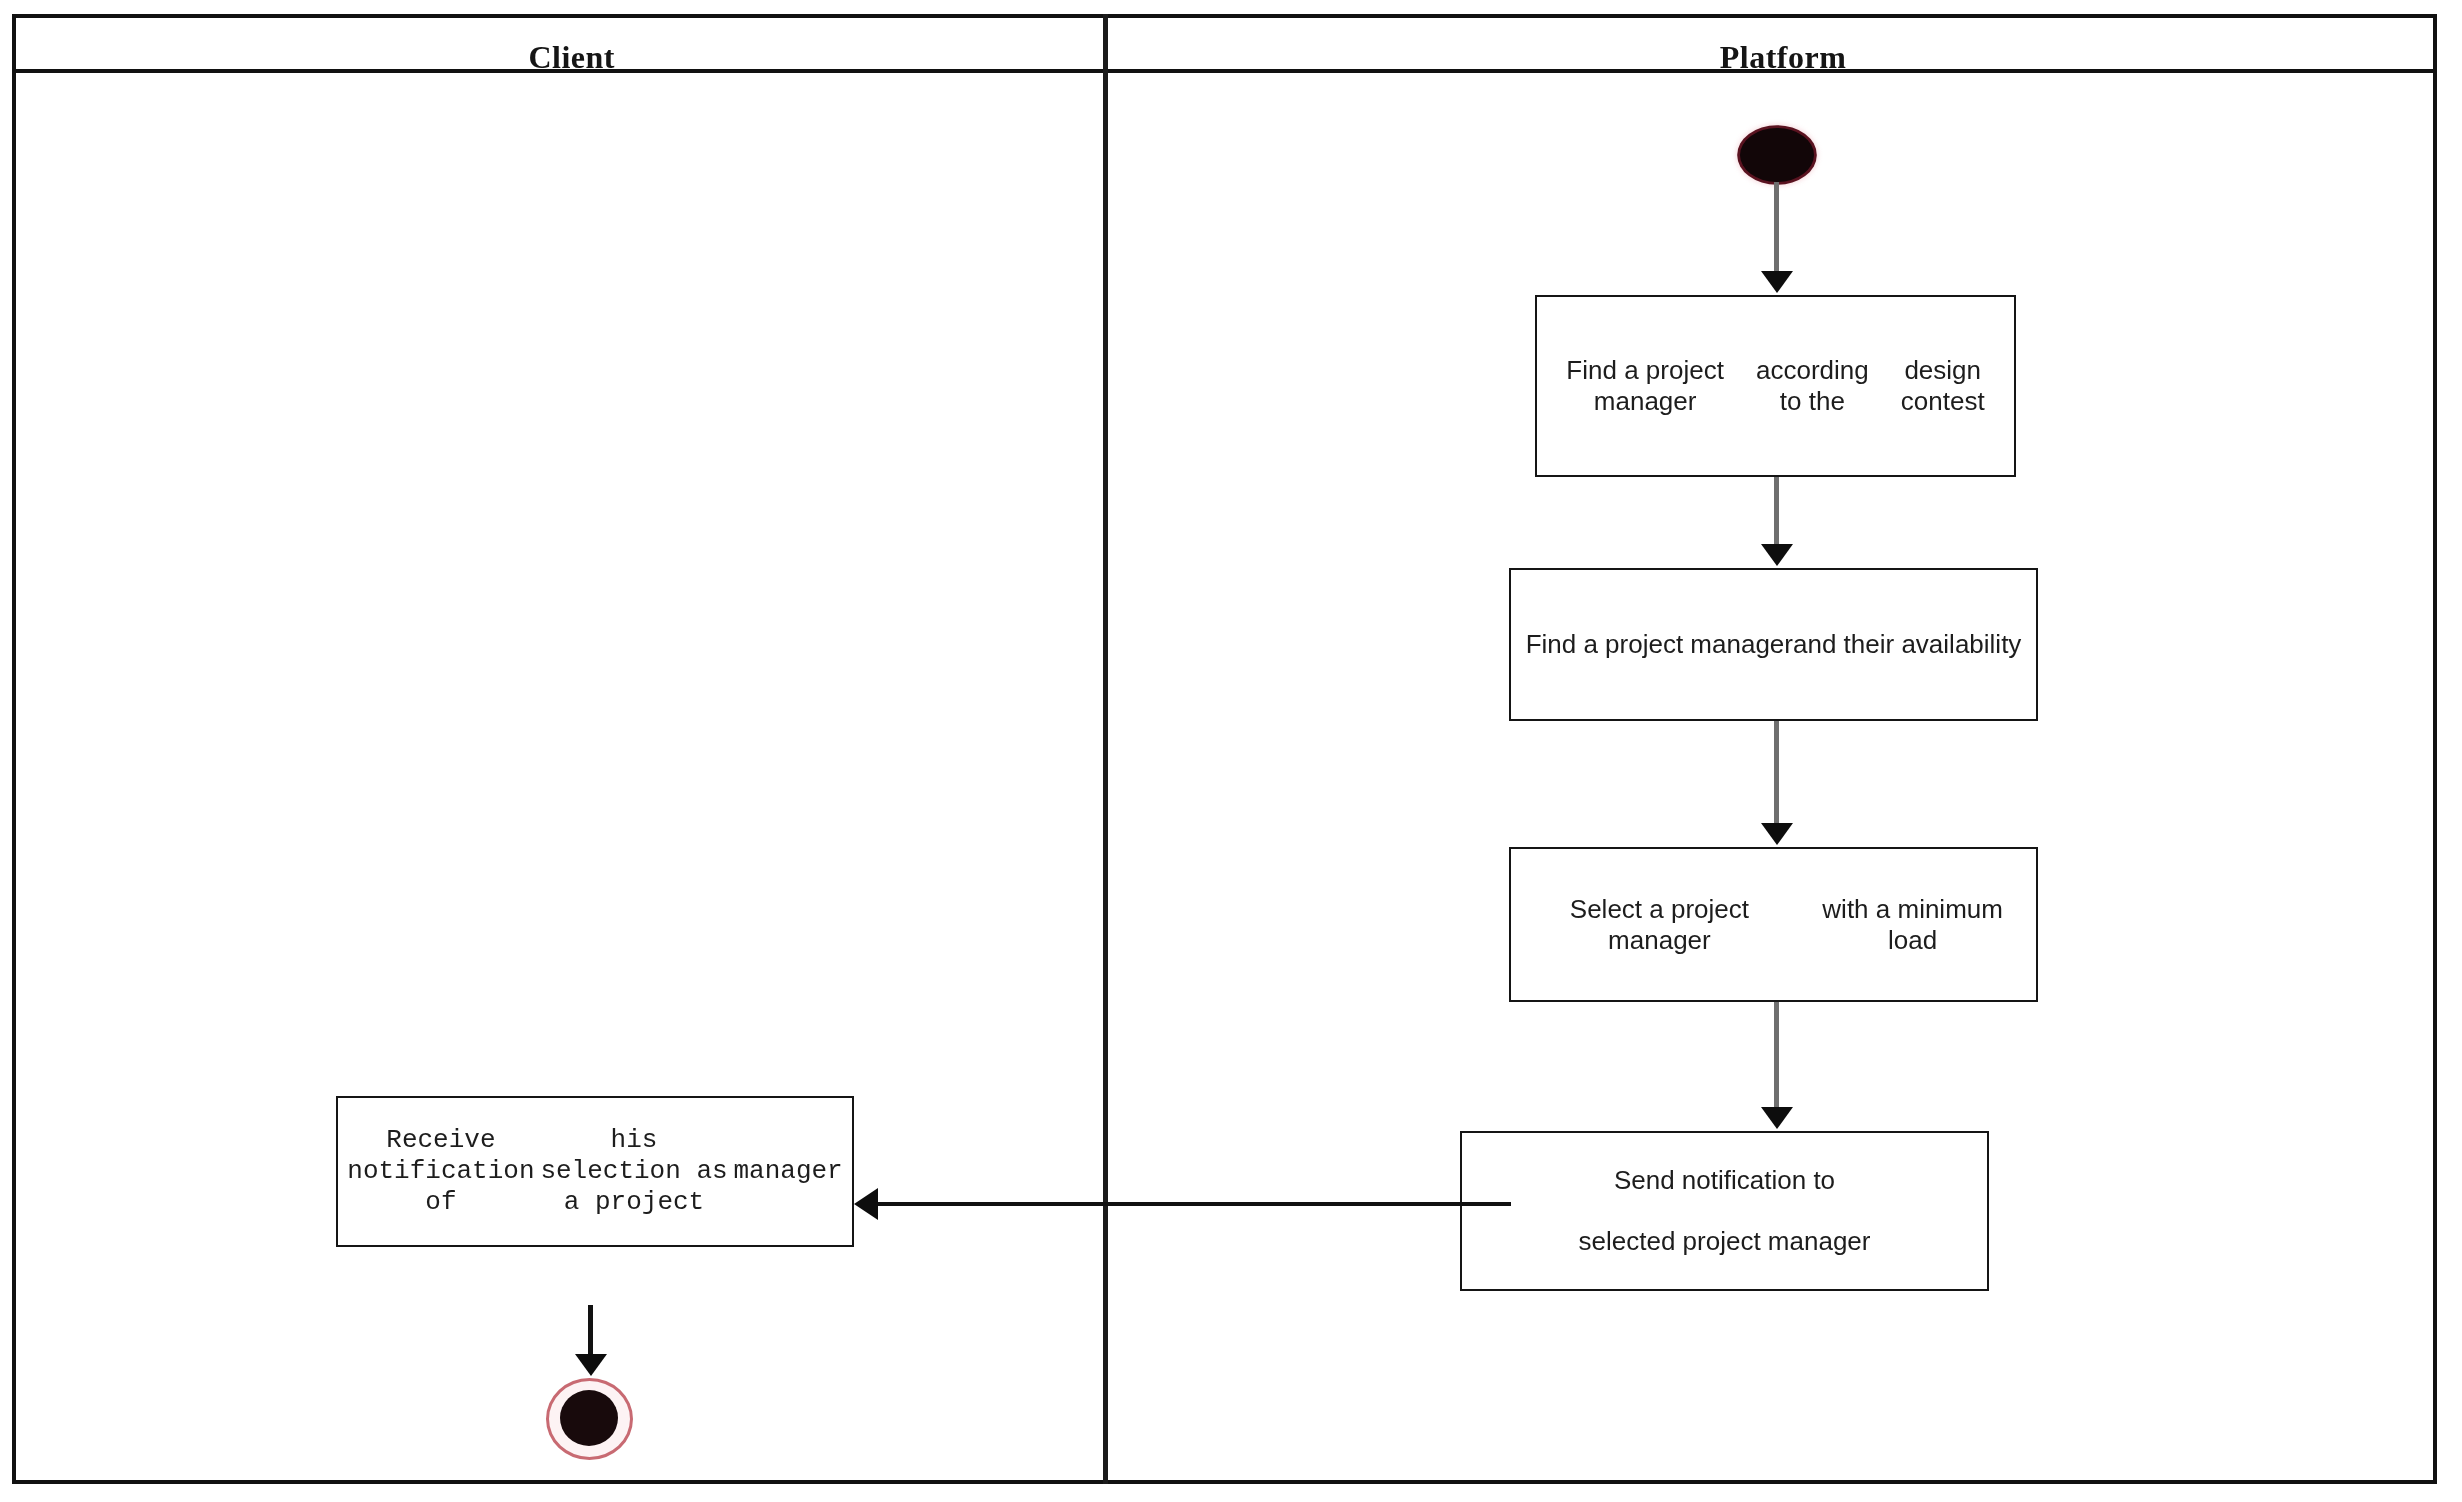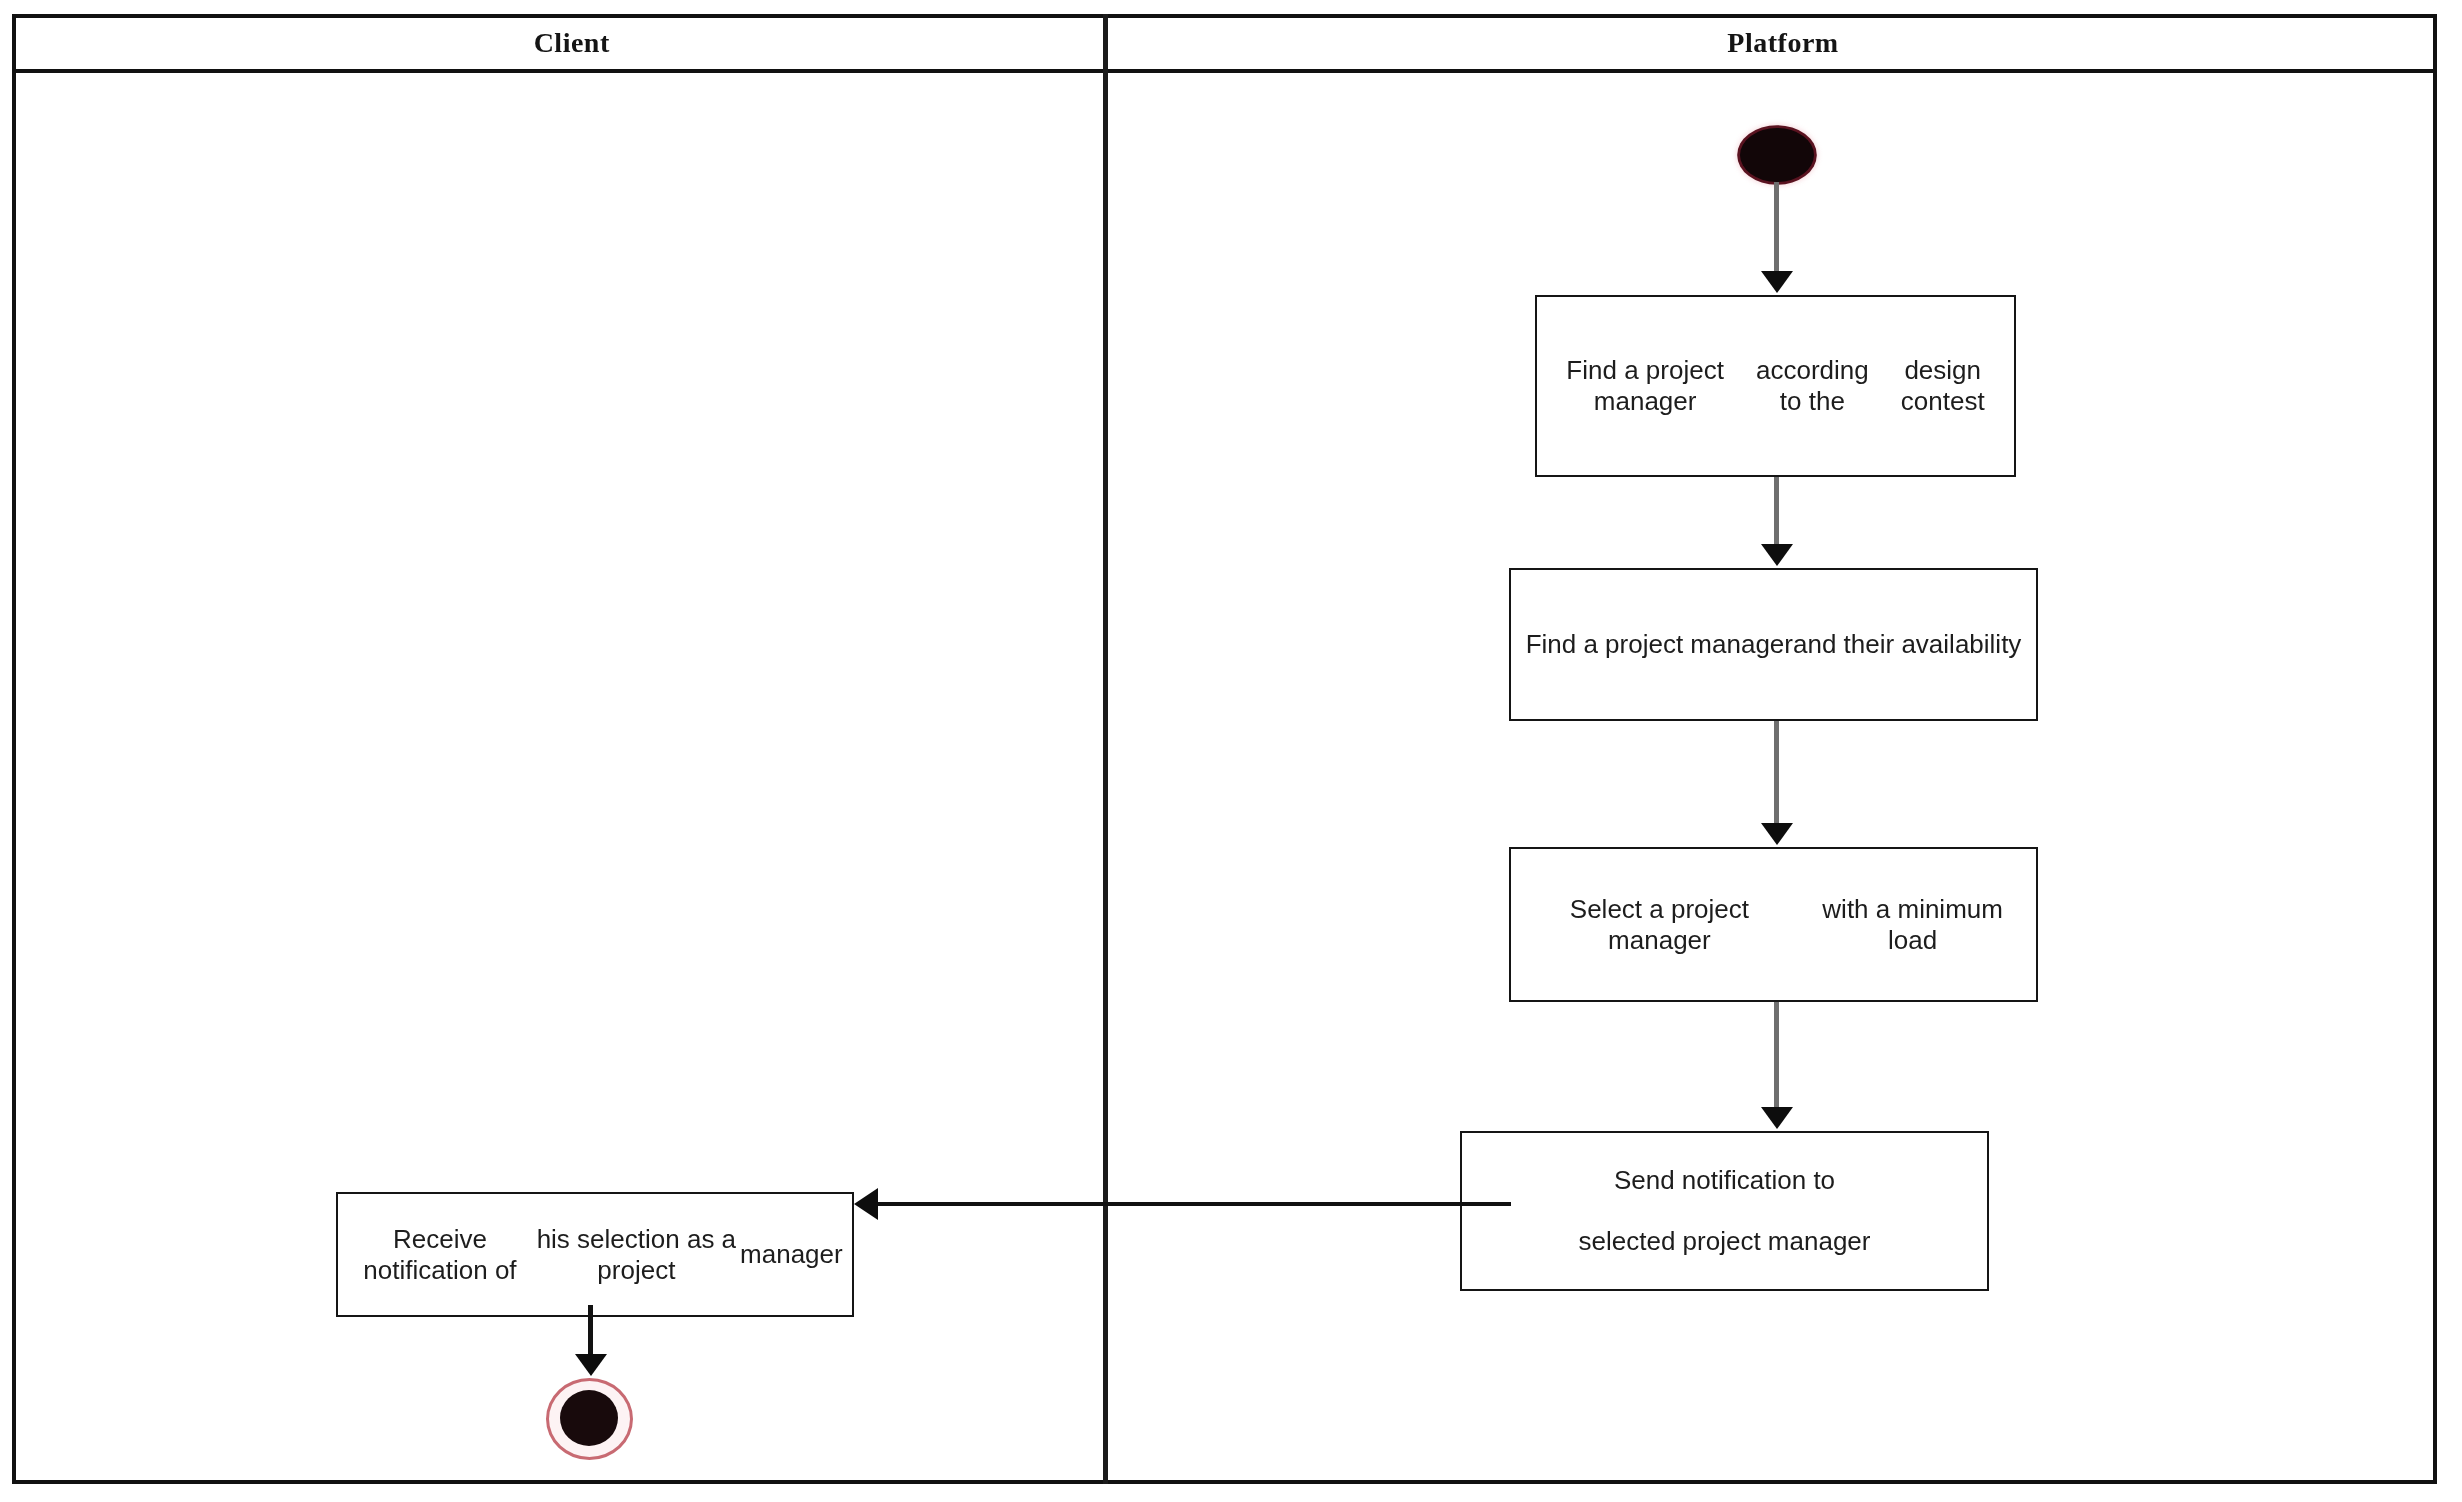--- a/index.html
+++ b/index.html
@@ -35,27 +35,27 @@
     position: absolute;
     left: 12px;
     top: 14px;
     width: 2425px;
     height: 59px;
     border-bottom: 4.6px solid #111111;
     box-sizing: border-box;
   }
   .lane-title {
     position: absolute;
-    top: 7px;
+    top: 22px;
     height: 43px;
     line-height: 43px;
     text-align: center;
     font-family: "Liberation Serif", serif;
     font-weight: bold;
-    font-size: 28px;
+    font-size: 32px;
     color: #151515;
     letter-spacing: 0.5px;
     white-space: nowrap;
   }
   .lane-title.client   { left: 16.7px;   width: 1086px; }
   .lane-title.platform { left: 1110px; width: 1322px; }
 
   
   .lane-divider {
     position: absolute;
@@ -81,21 +81,21 @@
     font-size: 26px;
     line-height: 1.18;
     color: #1d1d1d;
   }
   .activity .txt { display: block; }
 
   .act-find-contest      { left: 1535px; top: 295px;  width: 481px;  height: 182px; }
   .act-find-availability { left: 1509px; top: 568px;  width: 529px;  height: 153px; }
   .act-select-minload    { left: 1509px; top: 847px;  width: 529px;  height: 155px; text-align: center; }
   .act-send-notification { left: 1460px; top: 1131px; width: 529px;  height: 160px; flex-direction: column; }
-  .act-receive-notify    { left: 336px;  top: 1192px; width: 518px;  height: 125px; }
+  .act-receive-notify    { left: 336px;  top: 1096px; width: 518px;  height: 151px; font-family: Liberation Mono, monospace; }
 
   
   .start-node {
     position: absolute;
     left: 1740px;
     top: 128px;
     width: 74px;
     height: 54px;
     border-radius: 50%;
     background: #120608;

